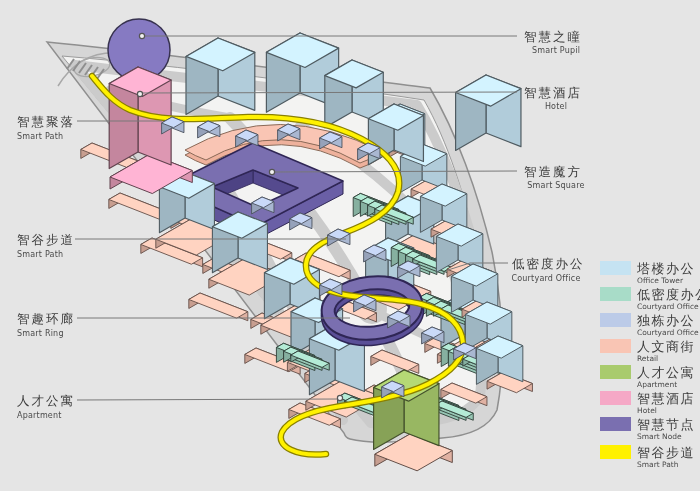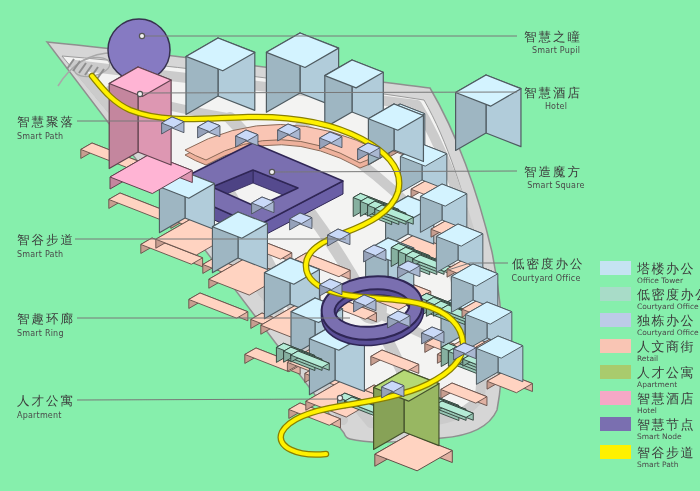--- a/index.html
+++ b/index.html
@@ -1,16 +1,16 @@
 <!DOCTYPE html>
 <html><head>
 <meta charset="utf-8">
 <style>
   html,body{margin:0;padding:0;background:#ffffff;}
-  #stage{position:relative;width:700px;height:491px;background:#86efac;overflow:hidden;
+  #stage{position:relative;width:700px;height:491px;background:#e5e5e5;overflow:hidden;
          font-family:"DejaVu Sans","Liberation Sans",sans-serif;}
   svg{display:block;}
   text{font-family:"DejaVu Sans","Liberation Sans",sans-serif;}
   .zh-callout{font-size:12.5px;fill:#3c3c3c;letter-spacing:2px;}
   .en-callout{font-size:8px;fill:#4a4a4a;letter-spacing:0.2px;}
   .zh-legend{font-size:13px;fill:#3c3c3c;letter-spacing:1.5px;}
   .en-legend{font-size:7.5px;fill:#4a4a4a;}
   .leader{stroke:#787878;stroke-width:1;fill:none;}
   .dot{fill:#f2f2f2;stroke:#555;stroke-width:1.2;}
 </style>

